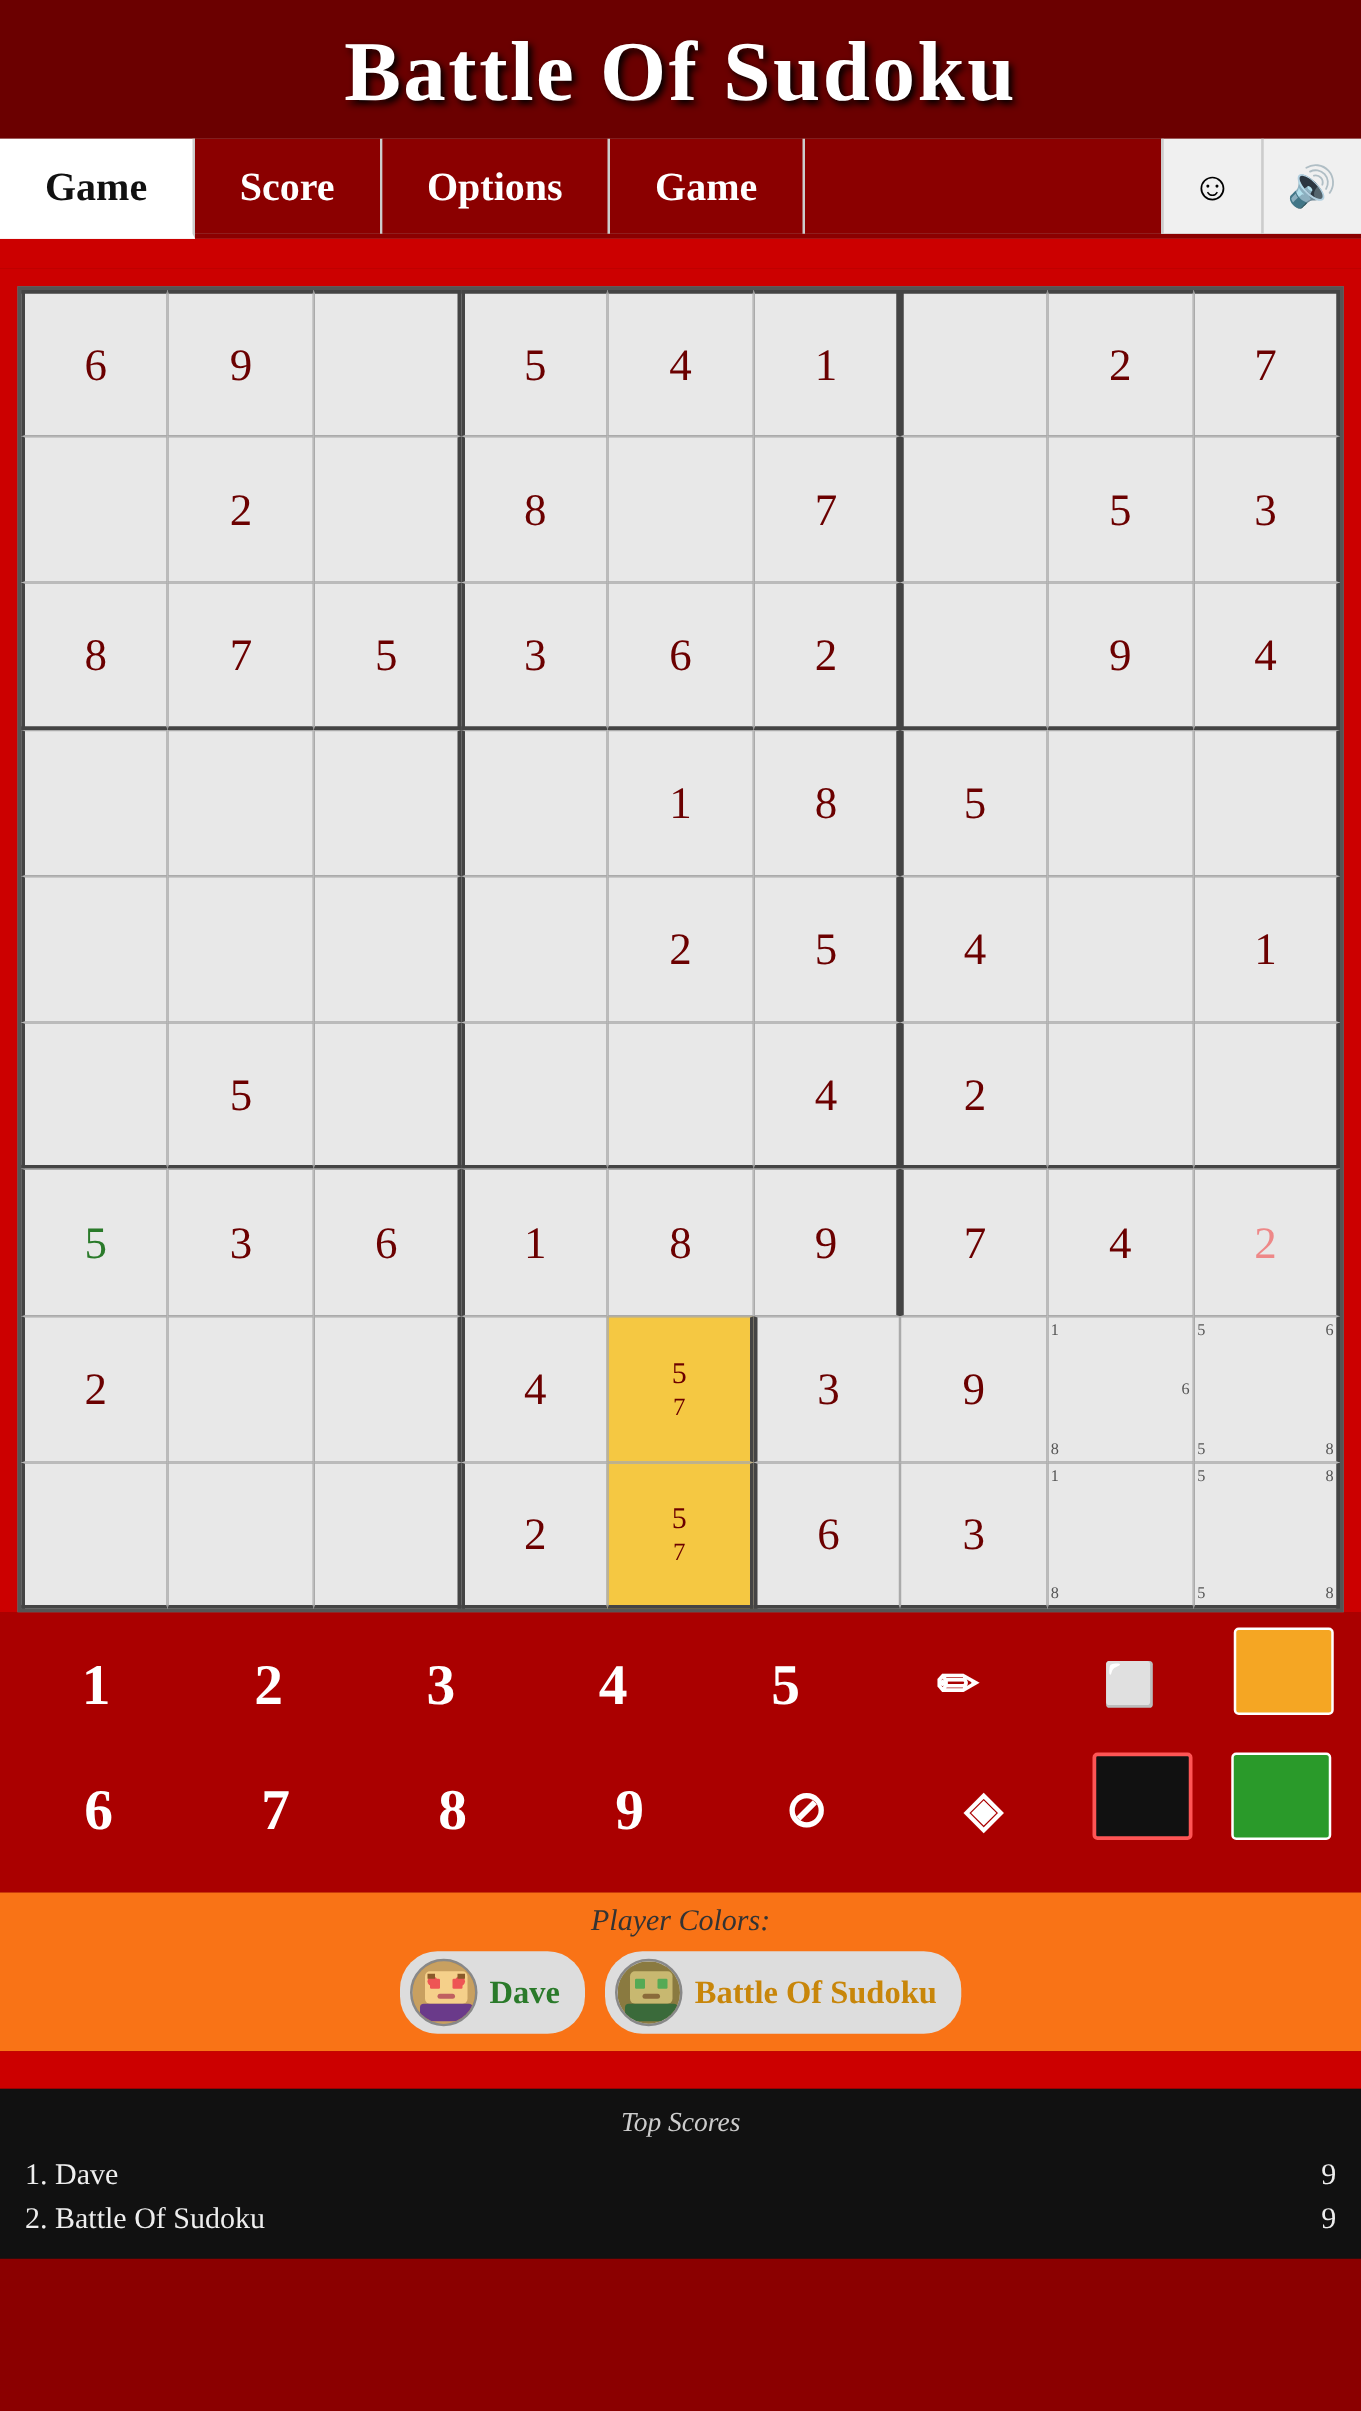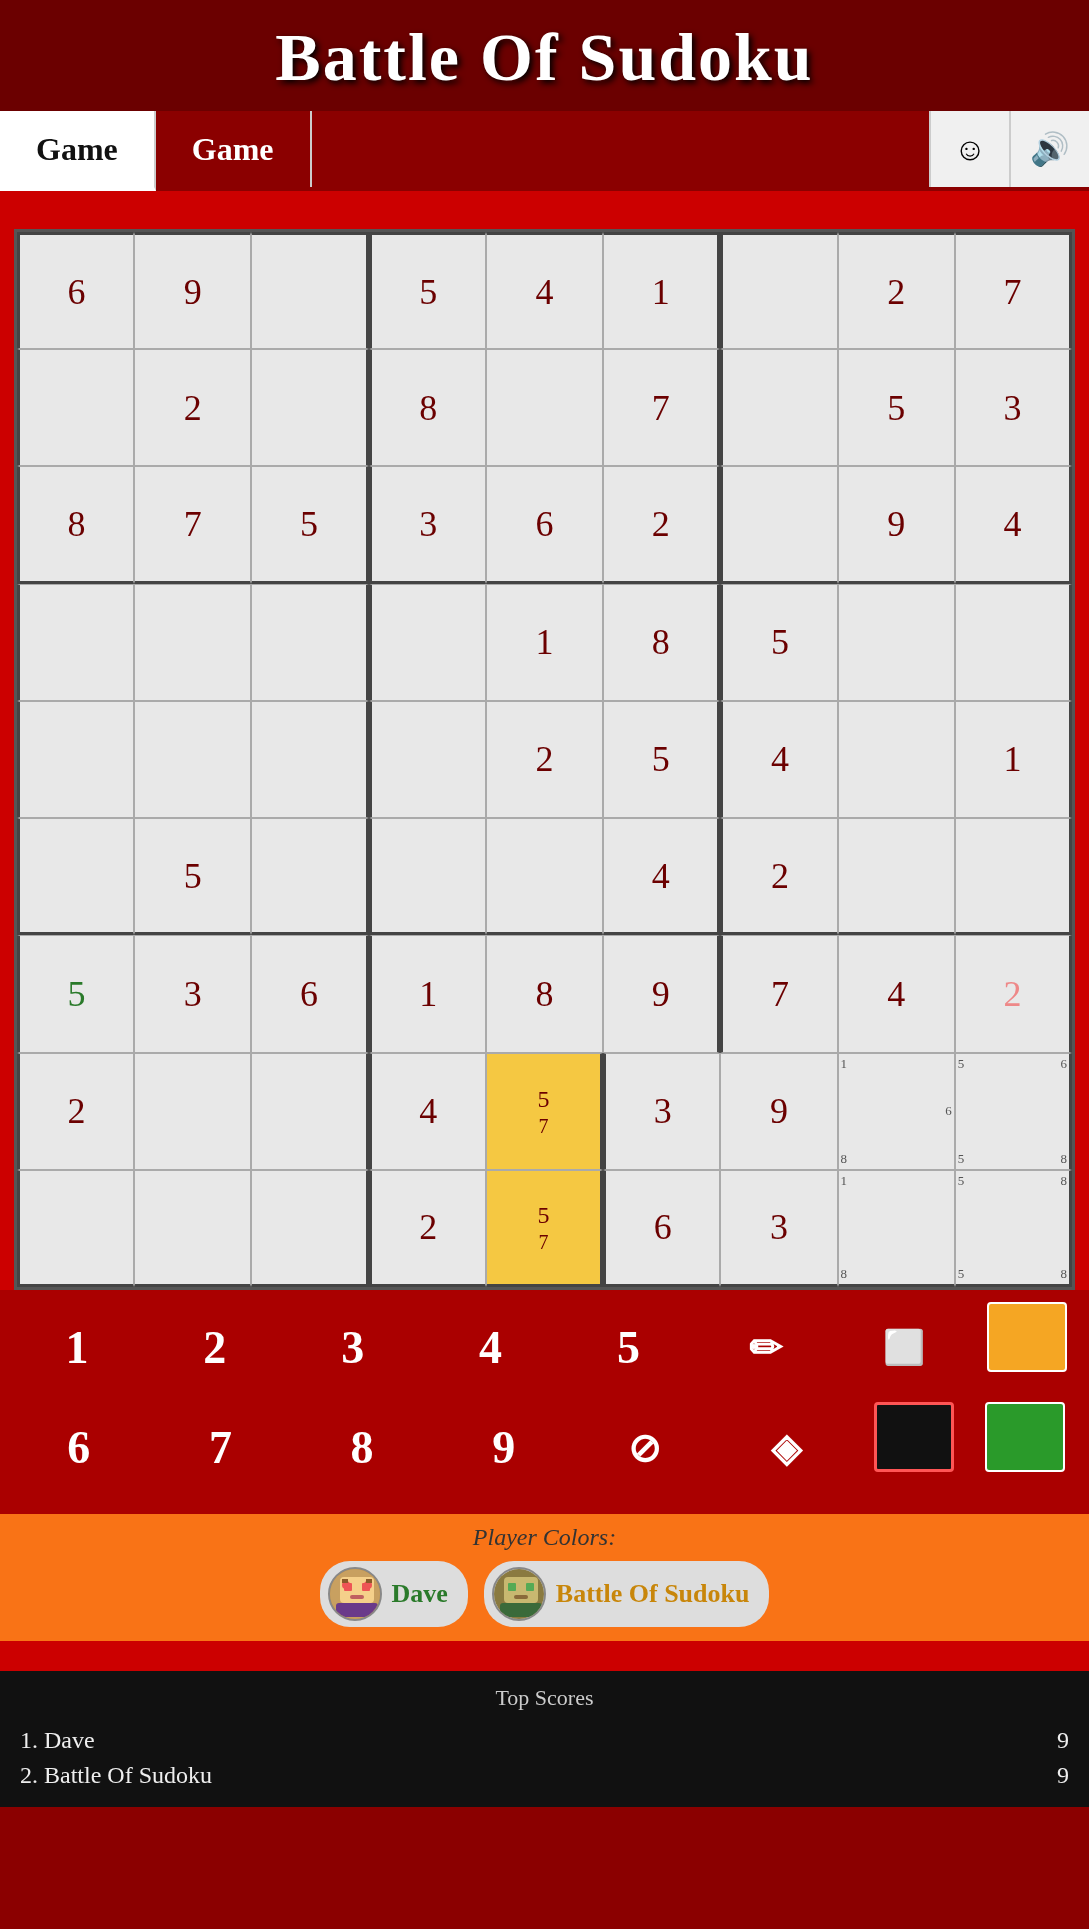--- a/index.html
+++ b/index.html
@@ -197,20 +197,21 @@
     }
 
     
     #top-scores {
       background: #111;
       padding: 14px 20px;
     }
     #top-scores-title {
       font-size: 22px;
       font-family: 'Georgia', serif;
+      font-style: italic;
       color: #ccc;
       text-align: center;
       margin-bottom: 12px;
     }
     .score-row {
       display: flex;
       justify-content: space-between;
       align-items: center;
       padding: 4px 0;
     }
@@ -228,20 +229,26 @@
 </head>
 <body>
 
 <div id="header">
   <h1>Battle Of Sudoku</h1>
 </div>
 
 <div id="nav">
   <div class="nav-tab active">
     <span>Game</span>
+  </div>
+  <div class="nav-tab">
+    <span>Score</span>
+  </div>
+  <div class="nav-tab">
+    <span>Options</span>
   </div>
   <div class="nav-tab">
     <span>Game</span>
   </div>
   <div class="nav-spacer"></div>
   <div class="nav-icon-btn">
     <span>☺</span>
   </div>
   <div class="nav-icon-btn">
     <span>🔊</span>

